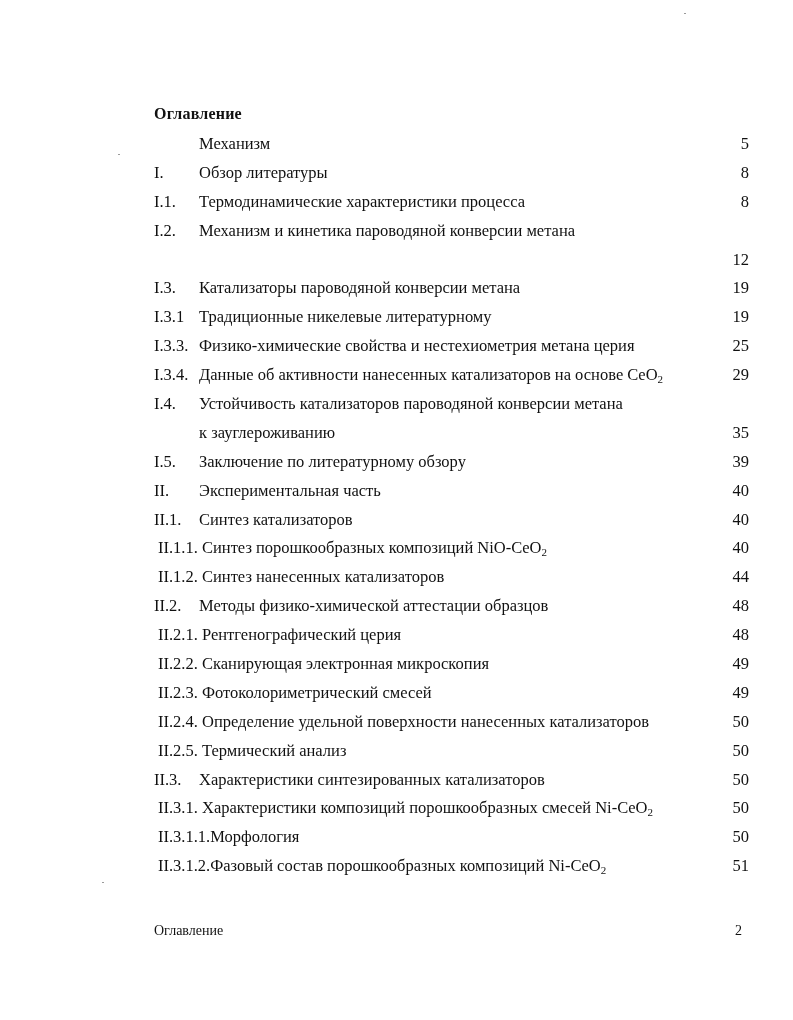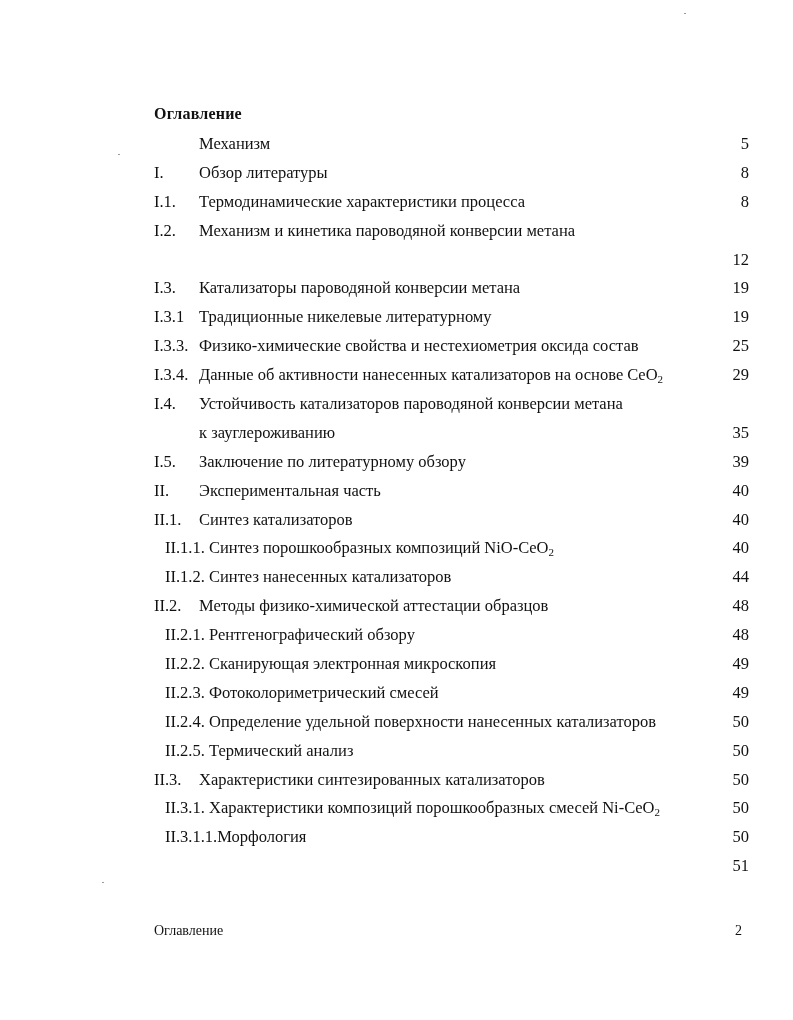--- a/index.html
+++ b/index.html
@@ -46,21 +46,21 @@
       top: 0;
       white-space: nowrap;
     }
     .toc-text {
       position: absolute;
       left: 45px;
       top: 0;
       white-space: nowrap;
     }
     .toc-text.tight {
-      left: 11px;
+      left: 4px;
       font-family: Liberation Serif, serif;
     }
     .toc-page {
       position: absolute;
       right: 5px;
       top: 0;
       text-align: right;
       white-space: nowrap;
     }
     sub {
@@ -124,21 +124,21 @@
         <span class="toc-text"><span>Катализаторы пароводяной конверсии метана</span></span>
         <span class="toc-page">19</span>
       </div>
       <div class="toc-row">
         <span class="toc-num">I.3.1</span>
         <span class="toc-text"><span>Традиционные никелевые литературному</span></span>
         <span class="toc-page">19</span>
       </div>
       <div class="toc-row">
         <span class="toc-num">I.3.3.</span>
-        <span class="toc-text"><span>Физико-химические свойства и нестехиометрия оксида состав</span></span>
+        <span class="toc-text"><span>Физико-химические свойства и нестехиометрия метана церия</span></span>
         <span class="toc-page">25</span>
       </div>
       <div class="toc-row">
         <span class="toc-num">I.3.4.</span>
         <span class="toc-text"><span>Данные об активности нанесенных катализаторов на основе CeO</span><sub>2</sub></span>
         <span class="toc-page">29</span>
       </div>
       <div class="toc-row">
         <span class="toc-num">I.4.</span>
         <span class="toc-text"><span>Устойчивость катализаторов пароводяной конверсии метана</span></span>
@@ -174,21 +174,21 @@
         <span class="toc-text tight"><span>II.1.2. Синтез нанесенных катализаторов</span></span>
         <span class="toc-page">44</span>
       </div>
       <div class="toc-row">
         <span class="toc-num">II.2.</span>
         <span class="toc-text"><span>Методы физико-химической аттестации образцов</span></span>
         <span class="toc-page">48</span>
       </div>
       <div class="toc-row">
         <span class="toc-num"></span>
-        <span class="toc-text tight"><span>II.2.1. Рентгенографический обзору</span></span>
+        <span class="toc-text tight"><span>II.2.1. Рентгенографический церия</span></span>
         <span class="toc-page">48</span>
       </div>
       <div class="toc-row">
         <span class="toc-num"></span>
         <span class="toc-text tight"><span>II.2.2. Сканирующая электронная микроскопия</span></span>
         <span class="toc-page">49</span>
       </div>
       <div class="toc-row">
         <span class="toc-num"></span>
         <span class="toc-text tight"><span>II.2.3. Фотоколориметрический смесей</span></span>
@@ -214,20 +214,21 @@
         <span class="toc-text tight"><span>II.3.1. Характеристики композиций порошкообразных смесей Ni-CeO</span><sub>2</sub></span>
         <span class="toc-page">50</span>
       </div>
       <div class="toc-row">
         <span class="toc-num"></span>
         <span class="toc-text tight"><span>II.3.1.1.Морфология</span></span>
         <span class="toc-page">50</span>
       </div>
       <div class="toc-row">
         <span class="toc-num"></span>
+        <span class="toc-text tight"><span>II.3.1.2.Фазовый состав порошкообразных композиций Ni-CeO</span><sub>2</sub></span>
         <span class="toc-page">51</span>
       </div>
     </div>
 
   <div class="footer">
     <span class="footer-label">Оглавление</span>
     <span class="footer-page">2</span>
   </div>
 </div>
 

